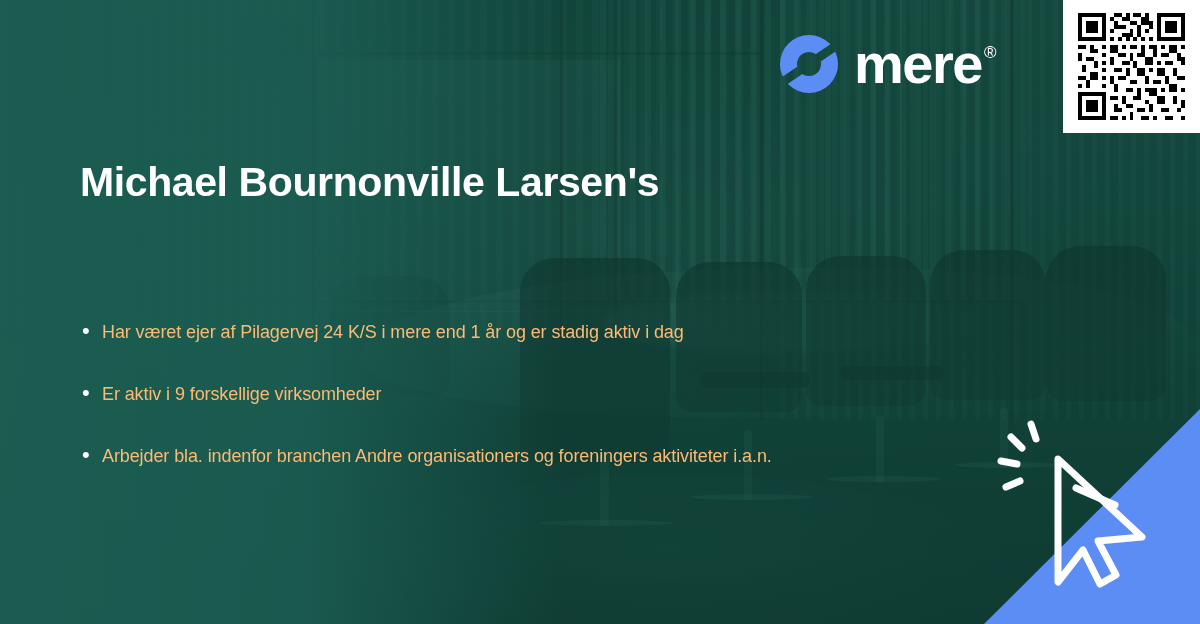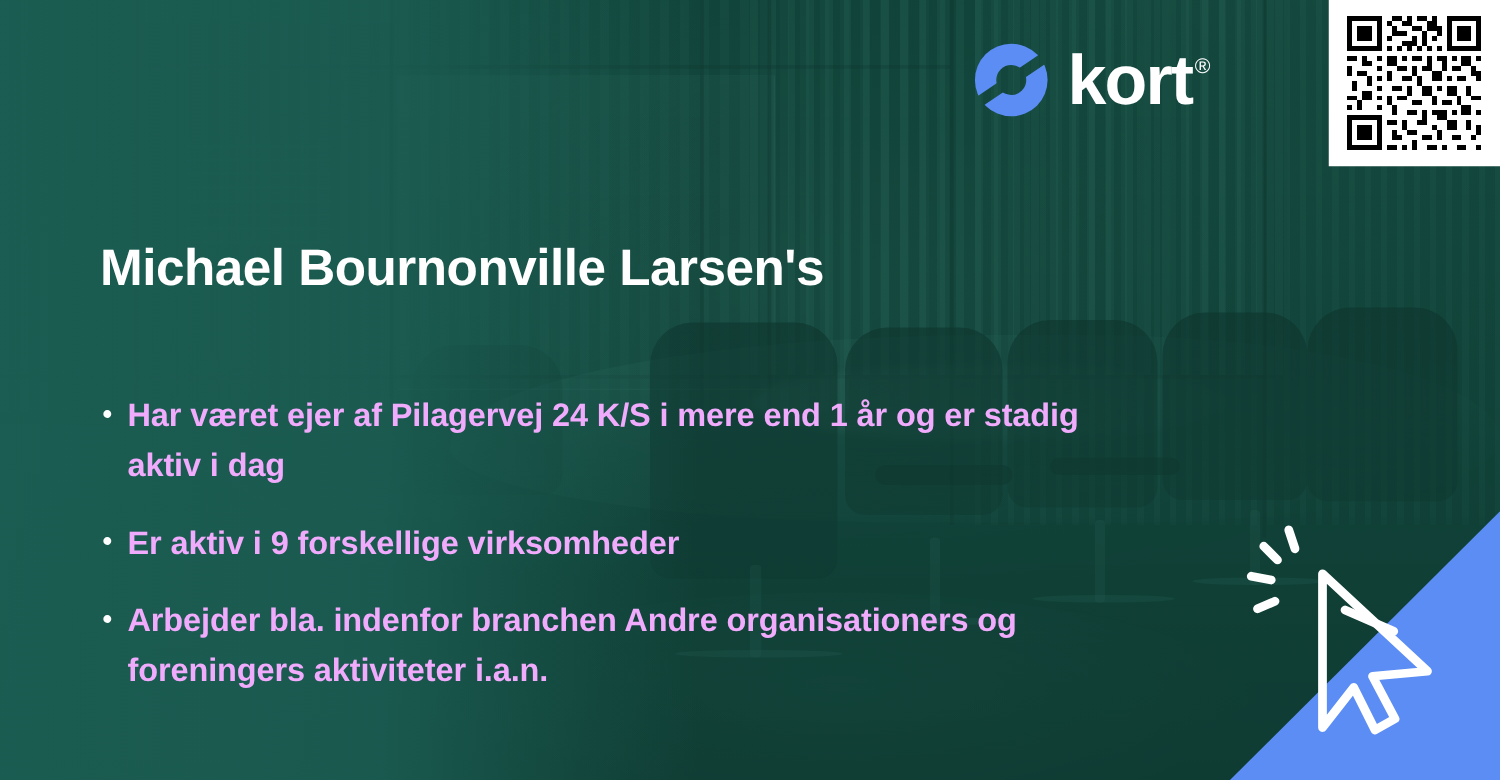--- a/index.html
+++ b/index.html
@@ -226,21 +226,20 @@
     justify-content: center;
   }
   .qr-panel svg { display: block; }
 
   
   .headline {
     position: absolute;
     left: 80px;
     top: 156px;
     width: 900px;
-    margin-top: 32px;
   }
   .headline .line1 {
     font-size: 41px;
     font-weight: 700;
     color: #ffffff;
     letter-spacing: -0.4px;
     line-height: 52px;
     white-space: nowrap;
   }
   .headline .line2 {
@@ -260,24 +259,24 @@
     top: 312px;
     width: 790px;
     list-style: none;
     margin: 0;
     padding: 0;
   }
   .bullets li {
     position: relative;
     padding-left: 22px;
     margin-bottom: 22px;
-    color: #f0abfc;
-    font-size: 26px;
+    color: #fdba74;
+    font-size: 18px;
     line-height: 40px;
-    font-weight: 700;
+    font-weight: 400;
     letter-spacing: -0.1px;
   }
   .bullets li:last-child { margin-bottom: 4px; }
   .bullets li::before {
     content: "\2022";
     position: absolute;
     left: 2px;
     top: -1px;
     font-size: 22px;
     line-height: 40px;
@@ -358,21 +357,21 @@
 
               <circle cx="32" cy="32" r="12.4" fill="#000"></circle>
 
               <rect x="-14" y="27.5" width="92" height="9.2" fill="#000" transform="rotate(-34 32 32)"></rect>
             </mask>
           </defs>
           <circle cx="32" cy="32" r="30" fill="#5B8DF5" mask="url(#swooshMask)"></circle>
         </svg>
       </span>
       <span class="logo-word">
-        <span class="logo-text">kort</span>
+        <span class="logo-text">mere</span>
         <span class="logo-reg">®</span>
       </span>
     </div>
 
     <div class="qr-panel">
       <svg width="115" height="115" viewBox="0 0 29 29" shape-rendering="crispEdges" aria-hidden="true">
         <rect width="29" height="29" fill="#ffffff"></rect>
         <g fill="#000000">
 
           <rect x="1" y="1" width="7" height="1"></rect>

